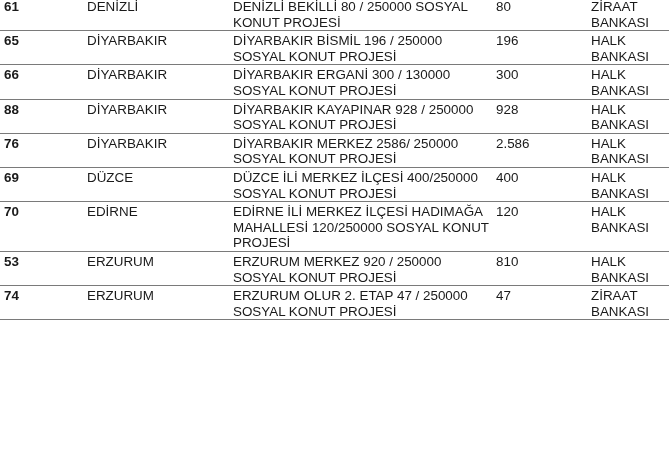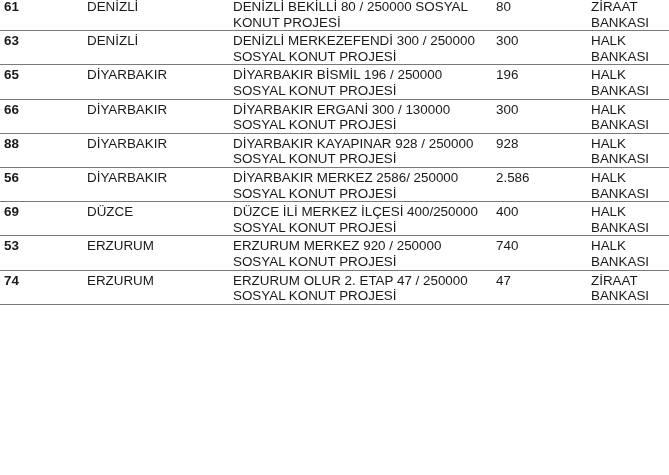--- a/index.html
+++ b/index.html
@@ -52,27 +52,20 @@
   </colgroup>
   <tbody>
     <tr class="row">
       <td class="no">61</td>
       <td>DENİZLİ</td>
       <td>DENİZLİ BEKİLLİ 80 / 250000 SOSYAL KONUT PROJESİ</td>
       <td>80</td>
       <td>ZİRAAT BANKASI</td>
     </tr>
     <tr class="row">
-      <td class="no">63</td>
-      <td>DENİZLİ</td>
-      <td>DENİZLİ MERKEZEFENDİ 300 / 250000 SOSYAL KONUT PROJESİ</td>
-      <td>300</td>
-      <td>HALK BANKASI</td>
-    </tr>
-    <tr class="row">
       <td class="no">65</td>
       <td>DİYARBAKIR</td>
       <td>DİYARBAKIR BİSMİL 196 / 250000 SOSYAL KONUT PROJESİ</td>
       <td>196</td>
       <td>HALK BANKASI</td>
     </tr>
     <tr class="row">
       <td class="no">66</td>
       <td>DİYARBAKIR</td>
       <td>DİYARBAKIR ERGANİ 300 / 130000 SOSYAL KONUT PROJESİ</td>
@@ -80,38 +73,45 @@
       <td>HALK BANKASI</td>
     </tr>
     <tr class="row">
       <td class="no">88</td>
       <td>DİYARBAKIR</td>
       <td>DİYARBAKIR KAYAPINAR 928 / 250000 SOSYAL KONUT PROJESİ</td>
       <td>928</td>
       <td>HALK BANKASI</td>
     </tr>
     <tr class="row">
-      <td class="no">56</td>
+      <td class="no">76</td>
       <td>DİYARBAKIR</td>
       <td>DİYARBAKIR MERKEZ 2586/ 250000 SOSYAL KONUT PROJESİ</td>
       <td>2.586</td>
       <td>HALK BANKASI</td>
     </tr>
     <tr class="row">
       <td class="no">69</td>
       <td>DÜZCE</td>
       <td>DÜZCE İLİ MERKEZ İLÇESİ 400/250000 SOSYAL KONUT PROJESİ</td>
       <td>400</td>
       <td>HALK BANKASI</td>
     </tr>
+    <tr class="row tall">
+      <td class="no">70</td>
+      <td>EDİRNE</td>
+      <td>EDİRNE İLİ MERKEZ İLÇESİ HADIMAĞA MAHALLESİ 120/250000 SOSYAL KONUT PROJESİ</td>
+      <td>120</td>
+      <td>HALK BANKASI</td>
+    </tr>
     <tr class="row">
       <td class="no">53</td>
       <td>ERZURUM</td>
       <td>ERZURUM MERKEZ 920 / 250000 SOSYAL KONUT PROJESİ</td>
-      <td>740</td>
+      <td>810</td>
       <td>HALK BANKASI</td>
     </tr>
     <tr class="row">
       <td class="no">74</td>
       <td>ERZURUM</td>
       <td>ERZURUM OLUR 2. ETAP 47 / 250000 SOSYAL KONUT PROJESİ</td>
       <td>47</td>
       <td>ZİRAAT BANKASI</td>
     </tr>
   </tbody>

